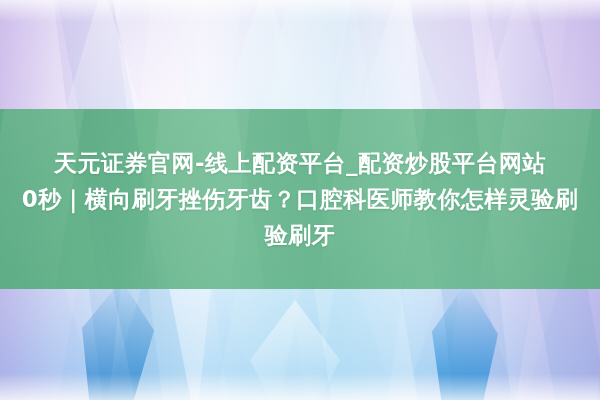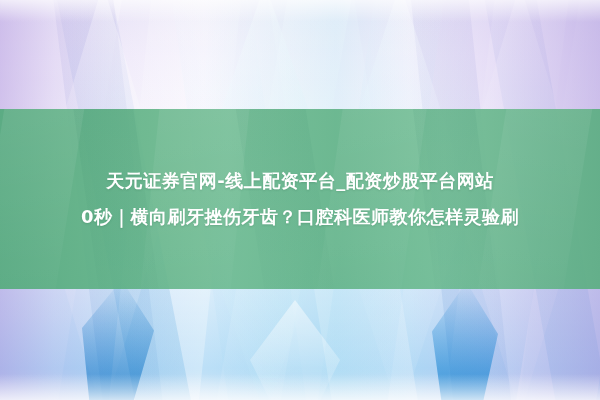--- a/index.html
+++ b/index.html
@@ -115,21 +115,21 @@
     left: 0;
     right: 0;
     top: 109px;
     height: 180px;
     display: flex;
     flex-direction: column;
     align-items: center;
     justify-content: center;
     color: #ffffff;
     font-weight: bold;
-    font-size: 18px;
+    font-size: 23px;
     line-height: 36px;
     letter-spacing: 0.5px;
     text-align: center;
     white-space: nowrap;
     text-shadow: 0 1px 2px rgba(40,95,70,0.22);
   }
   .headline .line {
     display: block;
   }
   .headline .line-wide {
@@ -183,15 +183,16 @@
       <div class="bf" style="left:250px;width:70px;transform:skewX(9deg);background:linear-gradient(180deg,rgba(0,90,70,0.18),rgba(0,90,70,0.03));"></div>
       <div class="bf" style="left:330px;width:84px;transform:skewX(-8deg);background:linear-gradient(180deg,rgba(255,255,255,0.24),rgba(255,255,255,0.02));"></div>
       <div class="bf" style="left:424px;width:62px;transform:skewX(7deg);background:linear-gradient(180deg,rgba(0,90,70,0.20),rgba(0,90,70,0.03));"></div>
       <div class="bf" style="left:492px;width:86px;transform:skewX(-9deg);background:linear-gradient(180deg,rgba(255,255,255,0.26),rgba(255,255,255,0.02));"></div>
     </div>
   </div>
 
   <div class="headline">
     <span class="line">天元证券官网-线上配资平台_配资炒股平台网站</span>
     <span class="line line-wide">0秒｜横向刷牙挫伤牙齿？口腔科医师教你怎样灵验刷</span>
+    <span class="line">验刷牙</span>
   </div>
 
 </div>
 
 </body></html>

